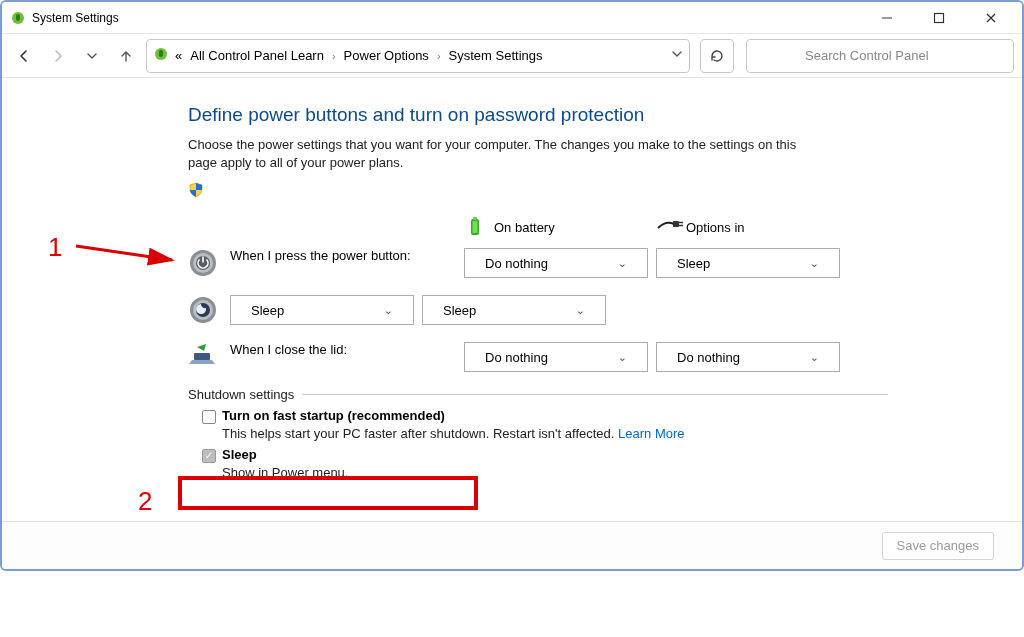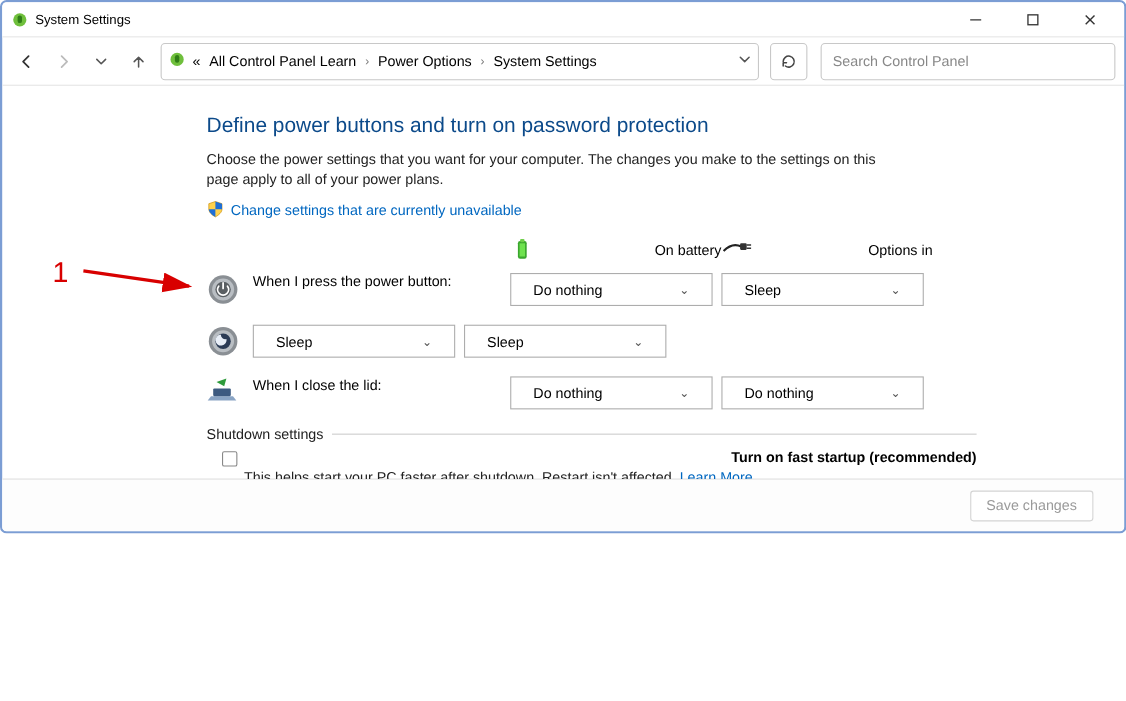--- a/index.html
+++ b/index.html
@@ -1,58 +1,58 @@
 <!DOCTYPE html>
 <html><head>
 <meta charset="utf-8">
 <style>
   * { box-sizing: border-box; margin: 0; padding: 0; }
   body { font-family: "Segoe UI", Tahoma, sans-serif; font-size: 13px; color: #000; background: #fff; }
-  .window { width: 1024px; height: 485px; border: 2px solid #7b9dd4; border-radius: 6px; overflow: hidden; position: relative; display: flex; flex-direction: column; }
+  .window { width: 1024px; height: 571px; border: 2px solid #7b9dd4; border-radius: 6px; overflow: hidden; position: relative; display: flex; flex-direction: column; }
   .titlebar { display: flex; align-items: center; height: 32px; padding: 0 8px; background: #fff; border-bottom: 1px solid #e5e5e5; }
   .titlebar .app-icon { width: 16px; height: 16px; margin-right: 6px; }
   .titlebar .title { font-size: 12px; flex: 1; }
   .titlebar .win-controls { display: flex; gap: 18px; align-items: center; padding-right: 6px; }
   .titlebar .win-controls .ctrl { width: 34px; height: 22px; display: flex; align-items: center; justify-content: center; cursor: default; }
   .toolbar { display: flex; align-items: center; height: 44px; padding: 6px 8px; gap: 6px; border-bottom: 1px solid #e5e5e5; }
   .nav-btn { width: 28px; height: 28px; display: flex; align-items: center; justify-content: center; color: #555; }
   .nav-btn.disabled { color: #bbb; }
   .address-bar { flex: 1; height: 34px; border: 1px solid #c8c8c8; border-radius: 4px; display: flex; align-items: center; padding: 0 6px; gap: 4px; background:#fff; }
   .address-bar .crumb { font-size: 13px; color: #000; padding: 4px 2px; white-space: nowrap; }
   .address-bar .sep { color: #777; font-size: 11px; padding: 0 2px; }
   .refresh-btn { width: 34px; height: 34px; border: 1px solid #c8c8c8; border-radius: 4px; display: flex; align-items:center; justify-content:center; margin-left:4px;}
   .search-box { width: 268px; height: 34px; border: 1px solid #c8c8c8; border-radius: 4px; display: flex; align-items:center; padding: 0 10px; margin-left: 6px; }
-  .search-box input { border: none; outline: none; width: 100%; font-size: 13px; color: #be185d; }
+  .search-box input { border: none; outline: none; width: 100%; font-size: 13px; color: #be185d; margin-left: 48px; }
   .search-box input::placeholder { color: #888; }
 
   .content { flex: 1; overflow: auto; position: relative; padding: 26px 20px 10px 20px; }
   .content-inner { max-width: 700px; margin-left: 166px; }
 
   h1.page-heading { color: #0c4a8a; font-size: 19px; font-weight: 400; margin-bottom: 10px; }
   p.page-desc { font-size: 13px; color: #222; margin-bottom: 10px; line-height: 1.4; max-width: 640px;}
   .change-link-row { display: flex; align-items: center; gap: 6px; margin-bottom: 18px; }
   .shield { width:16px; height:16px; }
   a.link { color: #0067c0; text-decoration: none; font-size: 13px; }
 
   .section-label { font-size: 13px; color: #222; margin-bottom: 6px; display:flex; align-items:center; gap:8px;}
   .section-label .line { flex:1; height:1px; background:#ccc; }
 
   .col-headers { display: flex; align-items: center; margin-bottom: 10px; margin-top: 6px;}
   .col-headers .spacer-left { width: 276px; }
-  .col-headers .col { width: 192px; display:flex; align-items:center; justify-content:space-between; gap:8px; font-size:13px;}
+  .col-headers .col { width: 192px; display:flex; align-items:center; justify-content:flex-start; gap:8px; font-size:13px;}
   .col .hdr-icon { width:22px; height:22px; }
 
   .setting-row { display: flex; margin-bottom: 14px; }
   .setting-row .icon-cell { width: 42px; display:flex; justify-content:flex-start; }
   .setting-row .label-cell { width: 234px; font-size: 13px; }
   .setting-row .drop { width: 184px; height: 30px; border:1px solid #adadad; background:#fff; display:flex; align-items:center; justify-content:space-between; padding:0 20px; font-size:13px; margin-right: 8px;}
   .setting-row .drop .chev { color:#555; font-size:11px;}
 
   .shutdown-section { margin-top: 10px; }
-  .chk-row { display:flex; align-items:flex-start; gap:6px; margin-left: 14px; margin-bottom:2px;justify-content:space-between;}
+  .chk-row { display:flex; align-items:flex-start; gap:6px; margin-left: 14px; margin-bottom:2px;}
   .chk-row .chk { width:14px; height:14px; border:1px solid #888; border-radius:2px; display:inline-flex; align-items:center; justify-content:center; font-size:10px; background:#fff; margin-top:2px;}
   .chk-row .chk.checked { background:#bdbdbd; border-color:#9a9a9a; color:#fff;}
   .chk-row .chk.checked::after { content:"✓"; font-size:10px; line-height:1;}
   .chk-row .lbl { font-size:13px; }
   .chk-row .lbl .bold { font-weight:600; }
   .subtext { font-size:13px; color:#222; margin-left: 34px; margin-bottom: 6px;}
   .subtext a { color:#0067c0; text-decoration:none;}
 
   .red-box { position:absolute; border:4px solid #d80000; pointer-events:none; }
   .annot-num { position:absolute; color:#d80000; font-size:26px; font-weight:400; font-family: Arial, sans-serif; pointer-events:none;}
@@ -151,21 +151,20 @@
       <p class="page-desc">Choose the power settings that you want for your computer. The changes you make to the settings on this page apply to all of your power plans.</p>
 
       <div class="change-link-row">
         <span class="shield">
           <svg viewBox="0 0 16 16" width="16" height="16">
               <path d="M8 1 L14 3 V8 C14 12 8 15 8 15 C8 15 2 12 2 8 V3 Z" fill="#ffd24d" stroke="#c78a00" stroke-width="0.6"></path>
               <path d="M8 1 L14 3 V8 H8 Z" fill="#1f6fd6"></path>
               <path d="M2 8 H8 V15 C8 15 2 12 2 8 Z" fill="#1f6fd6"></path>
             </svg>
         </span>
-        <a href="#" class="link">Change settings that are currently unavailable</a>
       </div>
 
 
       <div class="col-headers">
         <div class="spacer-left"></div>
         <div class="col">
           <span class="hdr-icon">
             <svg viewBox="0 0 22 22" width="22" height="22">
                 <rect x="7" y="3" width="8" height="16" rx="2" fill="#3aa62e"></rect>
                 <rect x="9" y="1" width="4" height="3" rx="1" fill="#6fcf4a"></rect>

